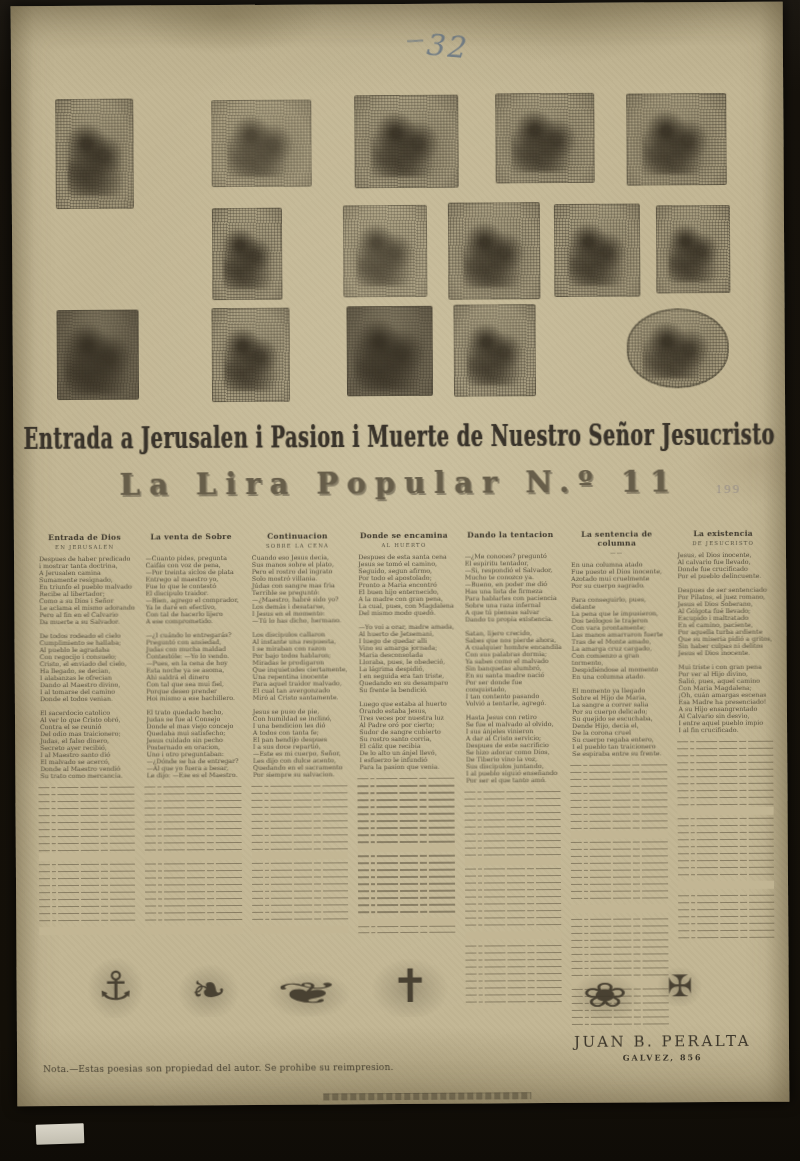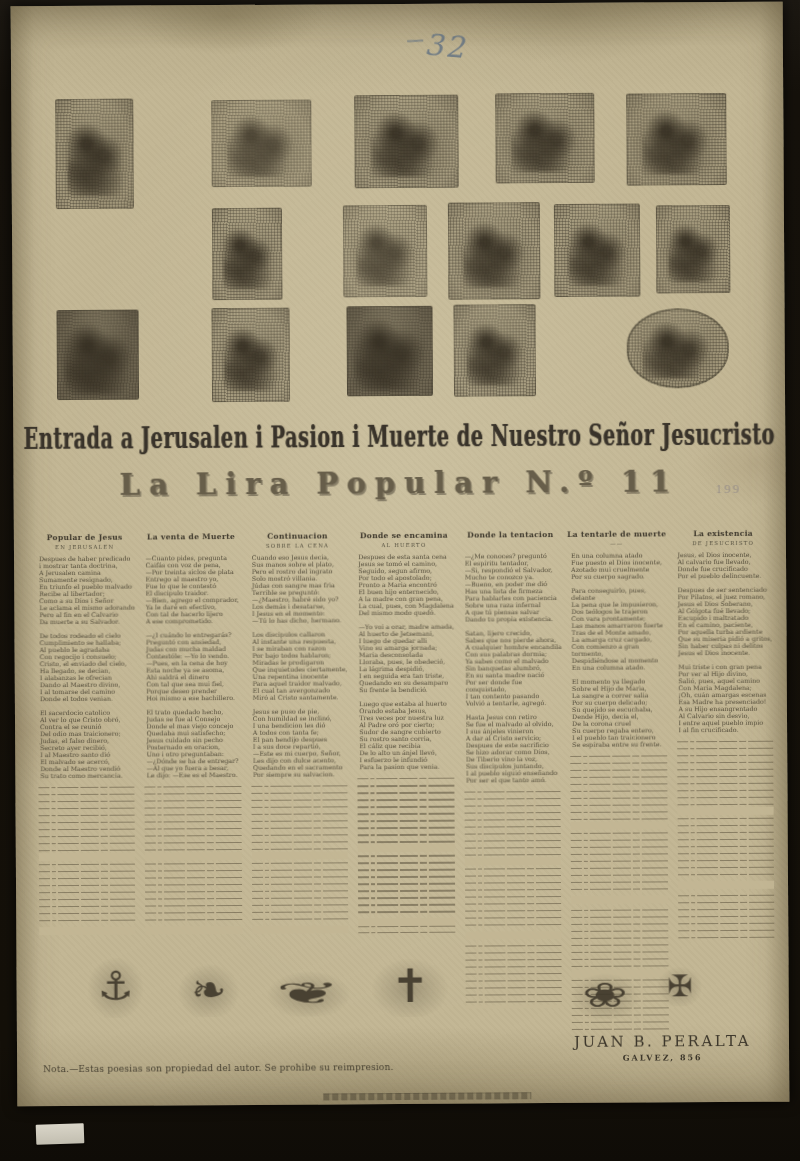--- a/index.html
+++ b/index.html
@@ -168,29 +168,29 @@
     <div class="woodcut wc-dark" style="left:334px;top:302px;width:86px;height:90px;"></div>
     <div class="woodcut" style="left:441px;top:301px;width:82px;height:92px;"></div>
     <div class="woodcut wc-oval" style="left:614px;top:306px;width:102px;height:80px;"></div>
 
     <h1 class="main-title">Entrada a Jerusalen i Pasion i Muerte de Nuestro Señor Jesucristo</h1>
     <div class="masthead">La Lira Popular N.º 11</div>
     <div class="stamp">199</div>
 
     <div class="columns">
         <div class="col col1">
-          <div class="col-h">Popular de Jesus</div>
+          <div class="col-h">Entrada de Dios</div>
           <div class="col-sh">EN JERUSALEN</div>
           <p class="stanza">Despues de haber predicado<br>i mostrar tanta doctrina,<br>A Jerusalen camina<br>Sumamente resignado,<br>En triunfo el pueblo malvado<br>Recibe al libertador;<br>Como a su Dios i Señor<br>Le aclama el mismo adorando<br>Pero al fin en el Calvario<br>Da muerte a su Salvador.</p>
           <p class="stanza">De todos rodeado el cielo<br>Cumplimiento se hallaba;<br>Al pueblo le agradaba<br>Con regocijo i consuelo;<br>Cristo, el enviado del cielo,<br>Ha llegado, se decian,<br>I alabanzas le ofrecian<br>Dando al Maestro divino,<br>I al tomarse del camino<br>Donde el todos venian.</p>
           <p class="stanza">El sacerdocio catolico<br>Al ver lo que Cristo obró,<br>Contra el se reunió<br>Del odio mas traicionero;<br>Judas, el falso dinero,<br>Secreto ayer recibió,<br>I al Maestro santo dió<br>El malvado se acercó,<br>Donde al Maestro vendió<br>Su trato como mercancia.</p>
           <div class="fade-text"></div>
         </div>
         <div class="col col2">
-          <div class="col-h">La venta de Muerte</div>
+          <div class="col-h">La venta de Sobre</div>
           <div class="col-sh"></div>
           <p class="stanza">—Cuanto pides, pregunta<br>Caifás con voz de pena,<br>—Por treinta siclos de plata<br>Entrego al maestro yo,<br>Fue lo que le contestó<br>El discipulo traidor.<br>—Bien, agrego el comprador,<br>Ya le daré en efectivo,<br>Con tal de hacerlo lijero<br>A ese comprometido.</p>
           <p class="stanza">—¿I cuándo lo entregarás?<br>Preguntó con ansiedad,<br>Judas con mucha maldad<br>Contestóle: —Yo lo vendo.<br>—Pues, en la cena de hoy<br>Esta noche ya se asoma,<br>Ahi saldrá el dinero<br>Con tal que sea mui fiel,<br>Porque deseo prender<br>Hoi mismo a ese bachillero.</p>
           <p class="stanza">El trato quedado hecho,<br>Judas se fue al Consejo<br>Donde el mas viejo concejo<br>Quedaba mui satisfecho;<br>Jesus cuidado sin pecho<br>Posternado en oracion,<br>Uno i otro preguntaban:<br>—¿Dónde se ha de entregar?<br>—Al que yo fuera a besar,<br>Le dijo: —Ese es el Maestro.</p>
           <div class="fade-text"></div>
         </div>
         <div class="col col3">
           <div class="col-h">Continuacion</div>
           <div class="col-sh">SOBRE LA CENA</div>
           <p class="stanza">Cuando eso Jesus decia,<br>Sus manos sobre el plato,<br>Pero el rostro del ingrato<br>Solo mostró villania.<br>Júdas con sangre mas fria<br>Terrible se preguntó:<br>—¿Maestro, habré sido yo?<br>Los demás i desatarse,<br>I Jesus en el momento:<br>—Tú lo has dicho, hermano.</p>
@@ -200,29 +200,29 @@
         </div>
         <div class="col col4">
           <div class="col-h">Donde se encamina</div>
           <div class="col-sh">AL HUERTO</div>
           <p class="stanza">Despues de esta santa cena<br>Jesus se tomó el camino,<br>Seguido, segun afirmo,<br>Por todo el apostolado;<br>Pronto a Maria encontró<br>El buen hijo enternecido,<br>A la madre con gran pena,<br>La cual, pues, con Magdalena<br>Del mismo modo quedó.</p>
           <p class="stanza">—Yo voi a orar, madre amada,<br>Al huerto de Jetsemani,<br>I luego de quedar alli<br>Vino su amarga jornada;<br>Maria desconsolada<br>Lloraba, pues, le obedeció,<br>La lágrima despidió,<br>I en seguida era tan triste,<br>Quedando en su desamparo<br>Su frente la bendició.</p>
           <p class="stanza">Luego que estaba al huerto<br>Orando estaba Jesus,<br>Tres veces por nuestra luz<br>Al Padre oró por cierto;<br>Sudor de sangre cubierto<br>Su rostro santo corria,<br>El cáliz que recibia<br>De lo alto un ánjel llevó,<br>I esfuerzo le infundió<br>Para la pasion que venia.</p>
           <div class="fade-text"></div>
         </div>
         <div class="col col5">
-          <div class="col-h">Donde la tentacion</div>
+          <div class="col-h">Dando la tentacion</div>
           <div class="col-sh"></div>
           <p class="stanza">—¿Me conoces? preguntó<br>El espiritu tentador,<br>—Si, respondió el Salvador,<br>Mucho te conozco ya.<br>—Bueno, en poder me dió<br>Has una lista de firmeza<br>Para hablarles con paciencia<br>Sobre una raza infernal<br>A que tú piensas salvar<br>Dando tu propia existencia.</p>
           <p class="stanza">Satan, lijero crecido,<br>Sabes que nos pierde ahora,<br>A cualquier hombre encandila<br>Con sus palabras dormia;<br>Ya sabes como el malvado<br>Sin banquetas alumbró,<br>En su santa madre nació<br>Por ser donde fue conquistado,<br>I tan contento pasando<br>Volvió a tentarle, agregó.</p>
           <p class="stanza">Hasta Jesus con retiro<br>Se fue el malvado al olvido,<br>I sus ánjeles vinieron<br>A dar al Cristo servicio;<br>Despues de este sacrificio<br>Se hizo adorar como Dios,<br>De Tiberio vino la voz,<br>Sus discipulos juntando,<br>I al pueblo siguió enseñando<br>Por ser el que tanto amó.</p>
           <div class="fade-text"></div>
         </div>
         <div class="col col6">
-          <div class="col-h">La tentarle de muerte</div>
+          <div class="col-h">La sentencia de columna</div>
           <div class="col-sh">——</div>
           <p class="stanza">En una columna atado<br>Fue puesto el Dios inocente,<br>Azotado mui cruelmente<br>Por su cuerpo sagrado.</p>
           <p class="stanza">Para conseguirlo, pues, delante<br>La pena que le impusieron,<br>Dos teólogos le trajeron<br>Con vara prontamente;<br>Las manos amarraron fuerte<br>Tras de el Monte amado,<br>La amarga cruz cargado,<br>Con comienzo a gran tormento,<br>Despidiéndose al momento<br>En una columna atado.</p>
           <p class="stanza">El momento ya llegado<br>Sobre el Hijo de Maria,<br>La sangre a correr salia<br>Por su cuerpo delicado;<br>Su quejido se escuchaba,<br>Dende Hijo, decia el,<br>De la corona cruel<br>Su cuerpo regaba entero,<br>I el pueblo tan traicionero<br>Se espiraba entre su frente.</p>
           <div class="fade-text"></div>
         </div>
         <div class="col col7">
           <div class="col-h">La existencia</div>
           <div class="col-sh">DE JESUCRISTO</div>
           <p class="stanza">Jesus, el Dios inocente,<br>Al calvario fue llevado,<br>Donde fue crucificado<br>Por el pueblo delincuente.</p>

